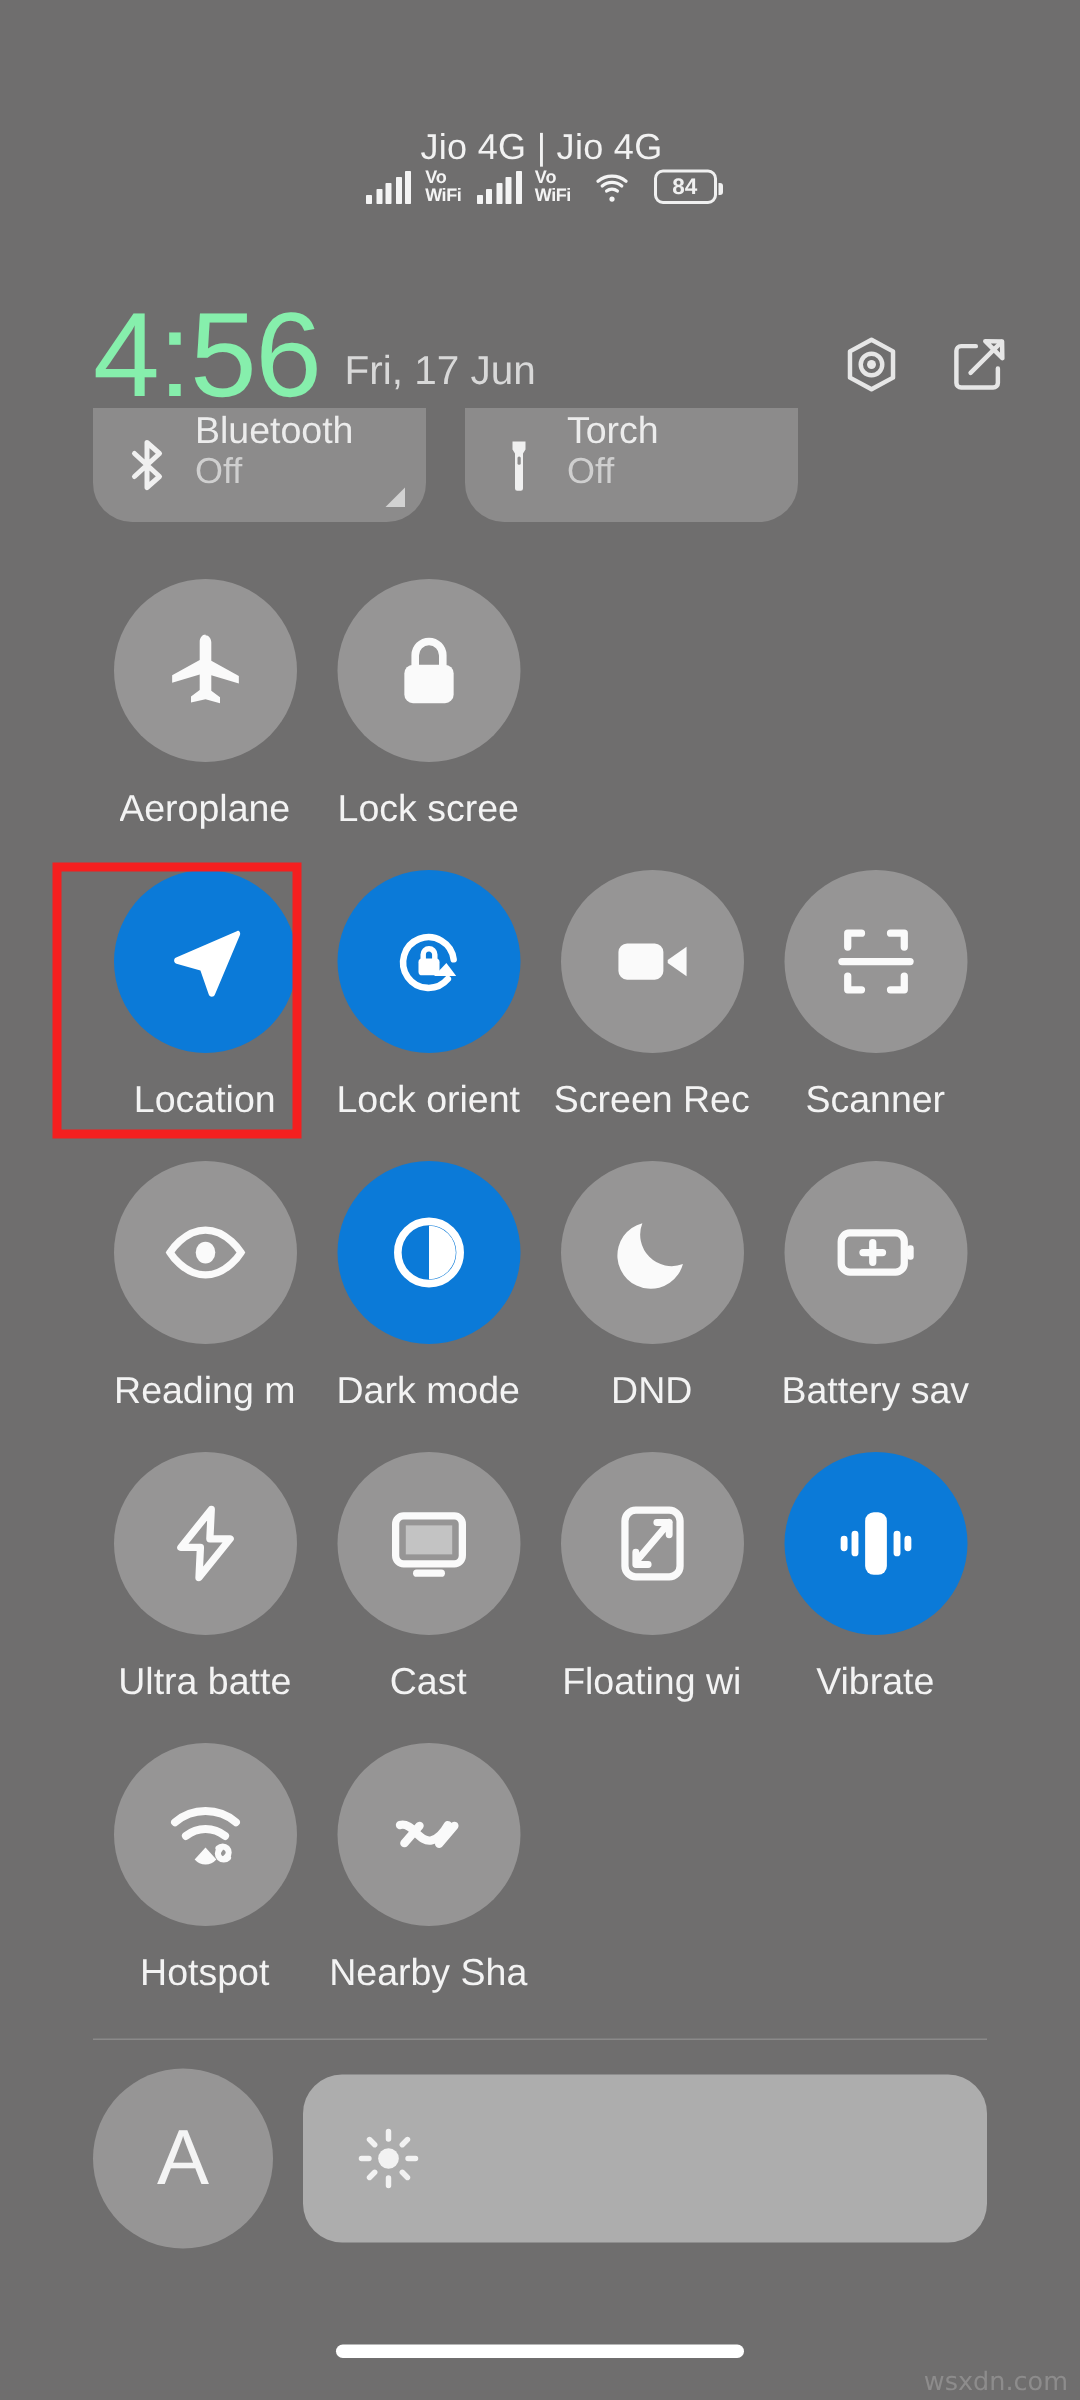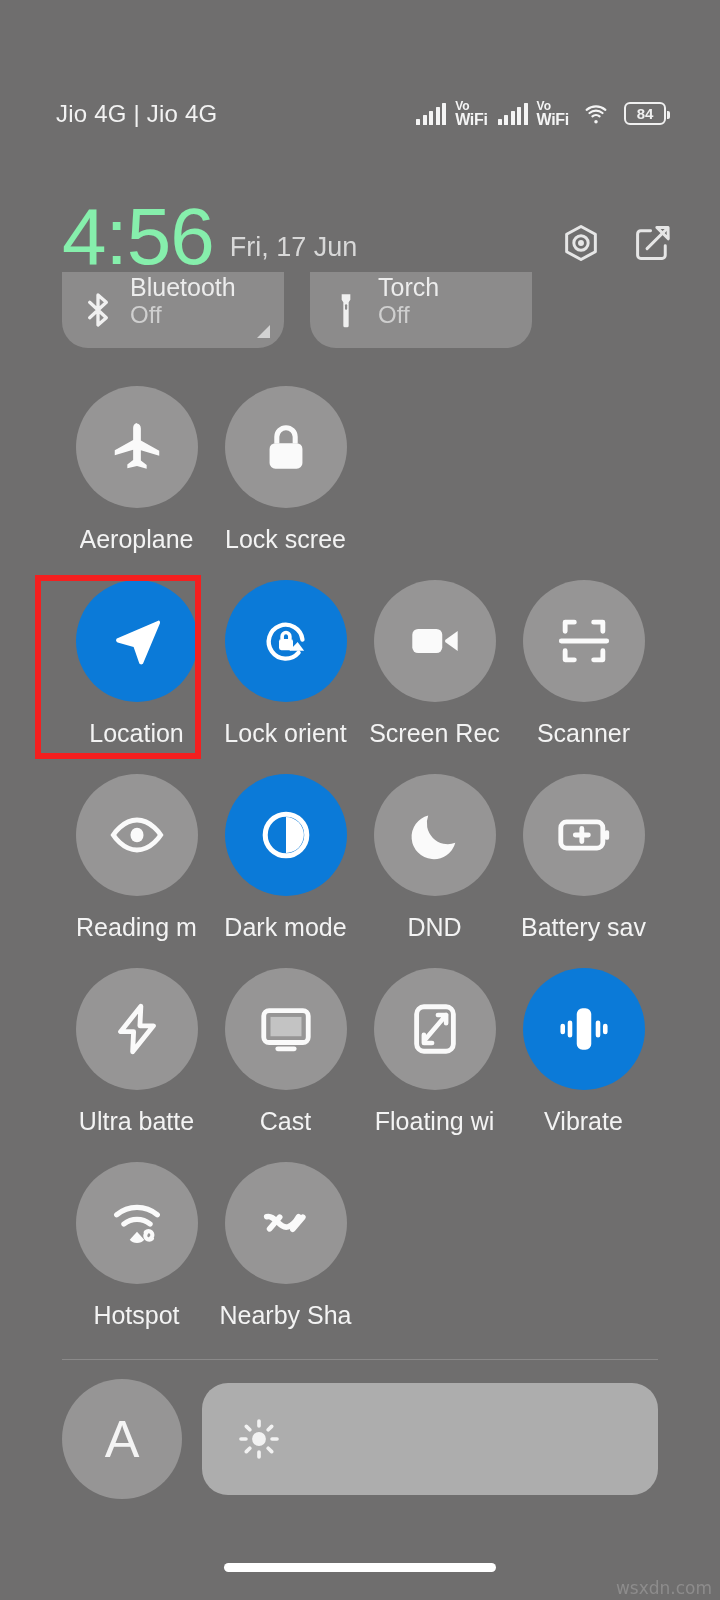--- a/index.html
+++ b/index.html
@@ -23,22 +23,23 @@
 
   
   .statusbar {
     position: absolute;
     top: 92px;
     left: 0;
     width: 720px;
     height: 44px;
     display: flex;
     align-items: center;
-    justify-content: space-between;
+    justify-content: flex-end;
     padding: 0 54px 0 56px;
+    flex-direction: column;
   }
   .carriers {
     font-size: 24px;
     letter-spacing: .2px;
     color: #f2f2f2;
     white-space: nowrap;
   }
   .status-icons {
     display: flex;
     align-items: center;
@@ -62,21 +63,21 @@
     flex-direction: column;
     align-items: flex-start;
     line-height: .95;
     font-size: 12px;
     font-weight: bold;
     color: #f4f4f4;
     margin-left: 2px;
     margin-right: 3px;
   }
   .volte span:first-child { font-size: 12px; }
-  .volte span:last-child { font-size: 16px; letter-spacing: -.3px; }
+  .volte span:last-child { font-size: 12px; letter-spacing: -.3px; }
 
   .wifi-ic { width: 30px; height: 22px; margin: 0 2px; }
   .battery {
     position: relative;
     width: 42px;
     height: 23px;
     border: 2.5px solid #f0f0f0;
     border-radius: 6px;
     display: flex;
     align-items: center;

